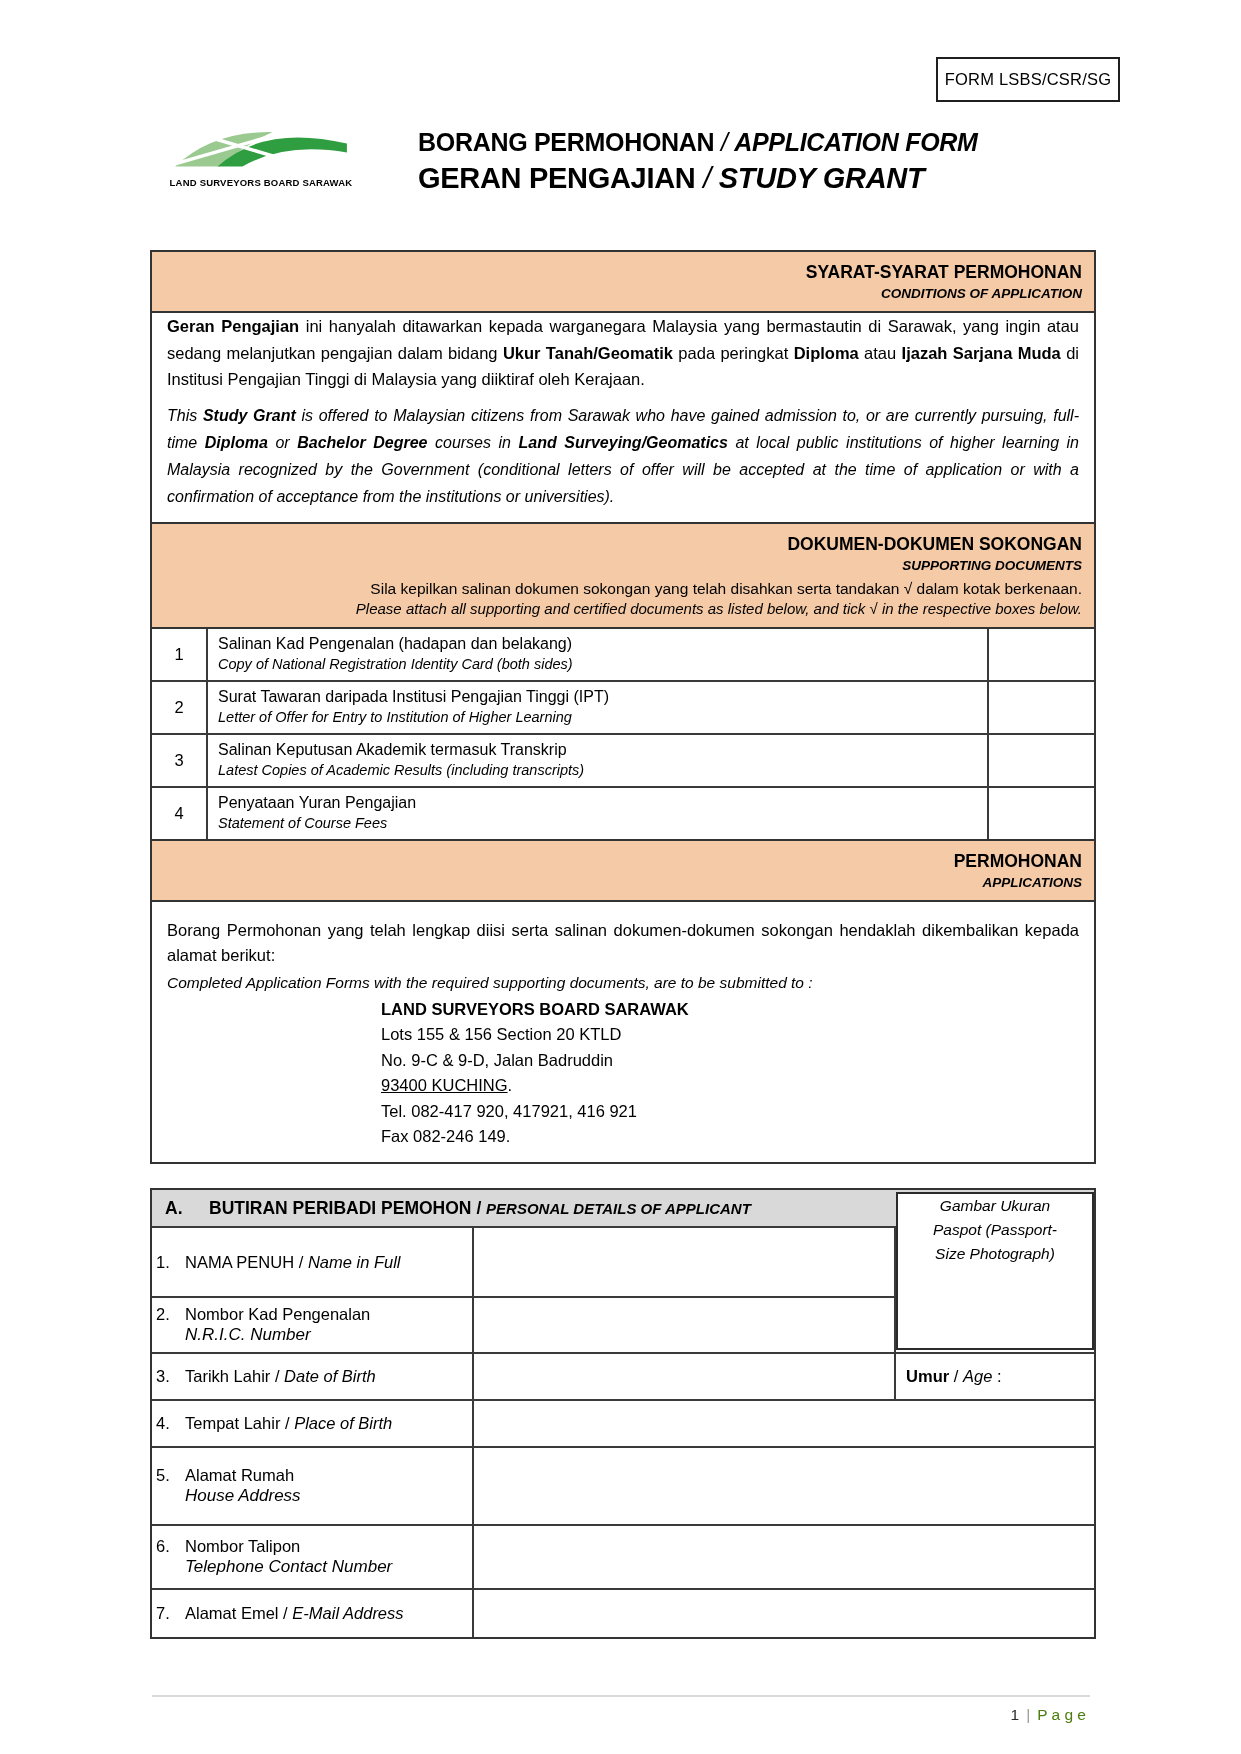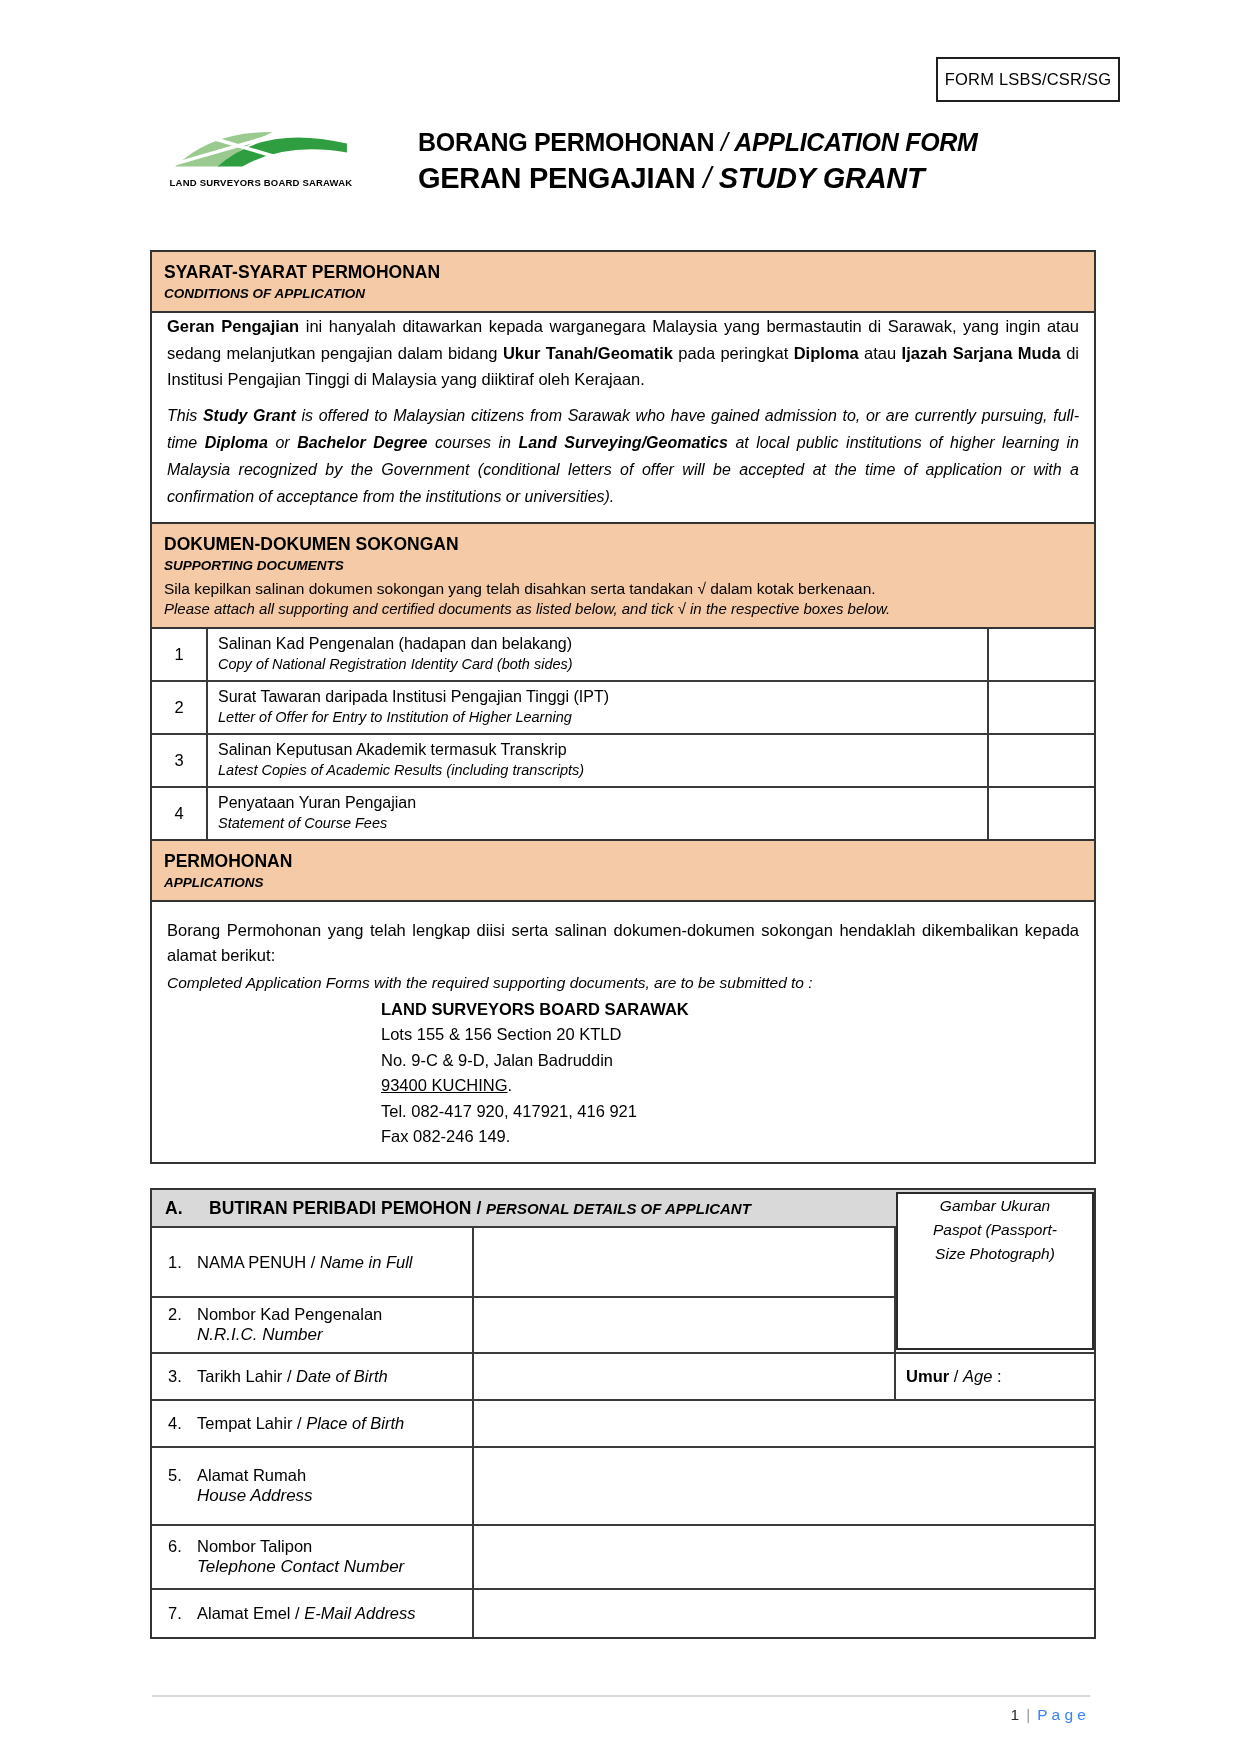--- a/index.html
+++ b/index.html
@@ -26,21 +26,21 @@
 
   
   .titles { position:absolute; top:128px; left:418px; }
   .t-line1 { font-size:25px; font-weight:bold; letter-spacing:-0.3px; }
   .t-line2 { font-size:29px; font-weight:bold; letter-spacing:-0.3px; margin-top:5px; }
   .t-it { font-style:italic; }
   .t-sep { font-weight:normal; font-style:italic; }
 
   
   .main-box { position:absolute; top:250px; left:150px; width:942px; border:2px solid #333; background:#fff; }
-  .peach { background:#F5CAA7; text-align:left; padding:9px 12px 9px; }
+  .peach { background:#F5CAA7; text-align:right; padding:9px 12px 9px; }
   .peach.bt { border-top:2px solid #333; }
   .peach.bb { border-bottom:2px solid #333; }
   .peach-title { font-weight:bold; font-size:17.5px; line-height:22px; }
   .peach-sub { font-weight:bold; font-style:italic; font-size:13.5px; line-height:17px; margin-top:2px; }
   .peach-instr-ms { font-size:15.5px; line-height:21px; margin-top:4px; }
   .peach-instr-en { font-size:15px; font-style:italic; line-height:19px; }
 
   .conditions-body { padding:0 15px 12px; }
   .para-ms { font-size:16.5px; line-height:26.5px; text-align:justify; }
   .para-en { font-size:16px; line-height:27px; text-align:justify; font-style:italic; margin-top:9px; }
@@ -64,41 +64,41 @@
   
   .section-a { position:absolute; top:1188px; left:150px; width:942px; border:2px solid #333; background:#fff; }
   .a-table { width:100%; border-collapse:collapse; table-layout:fixed; }
   .a-table td { border-top:2px solid #3a3a3a; vertical-align:middle; }
   .a-table tr.hdr td { border-top:0; }
   .a-header { background:#D9D9D9; height:34px; padding-left:13px; font-size:17.5px; }
   .a-letter { font-weight:bold; display:inline-block; width:44px; }
   .a-title-ms { font-weight:bold; }
   .a-title-sep { font-weight:bold; }
   .a-title-en { font-weight:bold; font-style:italic; font-size:15px; }
-  .a-label { padding-left:16px; }
+  .a-label { padding-left:4px; }
   .a-no { display:inline-block; width:29px; font-size:16.5px; }
   .a-line1 { font-size:16.5px; }
   .a-sub { margin-left:29px; font-style:italic; font-size:17px; margin-top:1px; }
   .a-sub:empty { display:none; }
   .bl { border-left:2px solid #3a3a3a; }
   .age-cell { padding-left:10px; font-size:16.5px; }
 
   .photo-box {
     position:absolute; top:2px; right:0px; width:198px; height:158px;
     background:#fff; border:2px solid #2b2b2b; z-index:5;
     display:flex; align-items:flex-start; justify-content:center; text-align:center;
     font-style:italic; font-size:15.5px; line-height:24px; padding:0 26px; box-sizing:border-box;
   }
 
   
   .footer-rule { position:absolute; top:1695px; left:152px; width:938px; border-top:2px solid #dadada; }
   .footer-text { position:absolute; top:1706px; left:150px; width:936px; text-align:right; font-size:15.5px; color:#8a8a8a; }
   .f-num { color:#2b2b2b; }
   .f-sep { margin:0 7px; color:#9a9a9a; }
-  .f-label { color:#3b82f6; }
+  .f-label { color:#4d7c0f; }
 </style>
 </head>
 <body>
 
 <div class="page">
 
   <div class="form-code">
     <span>FORM LSBS/CSR/SG</span>
   </div>
 

